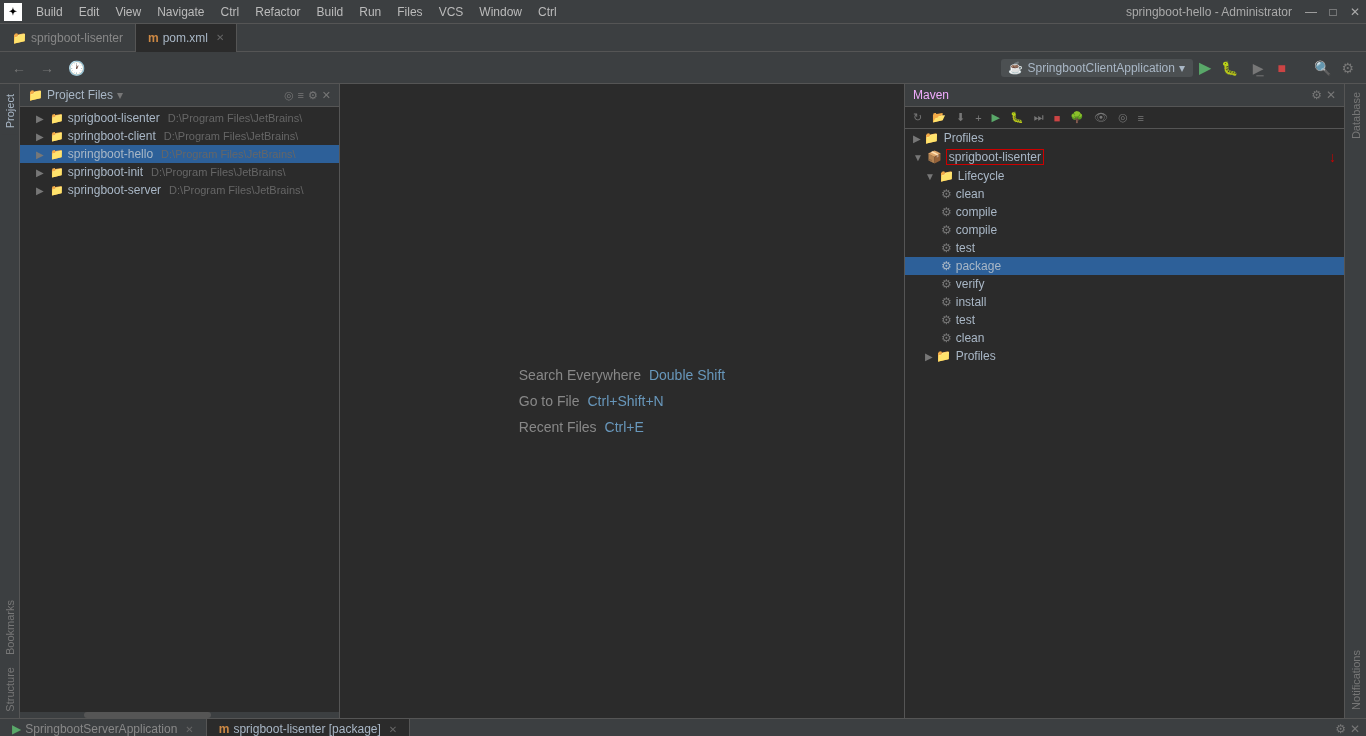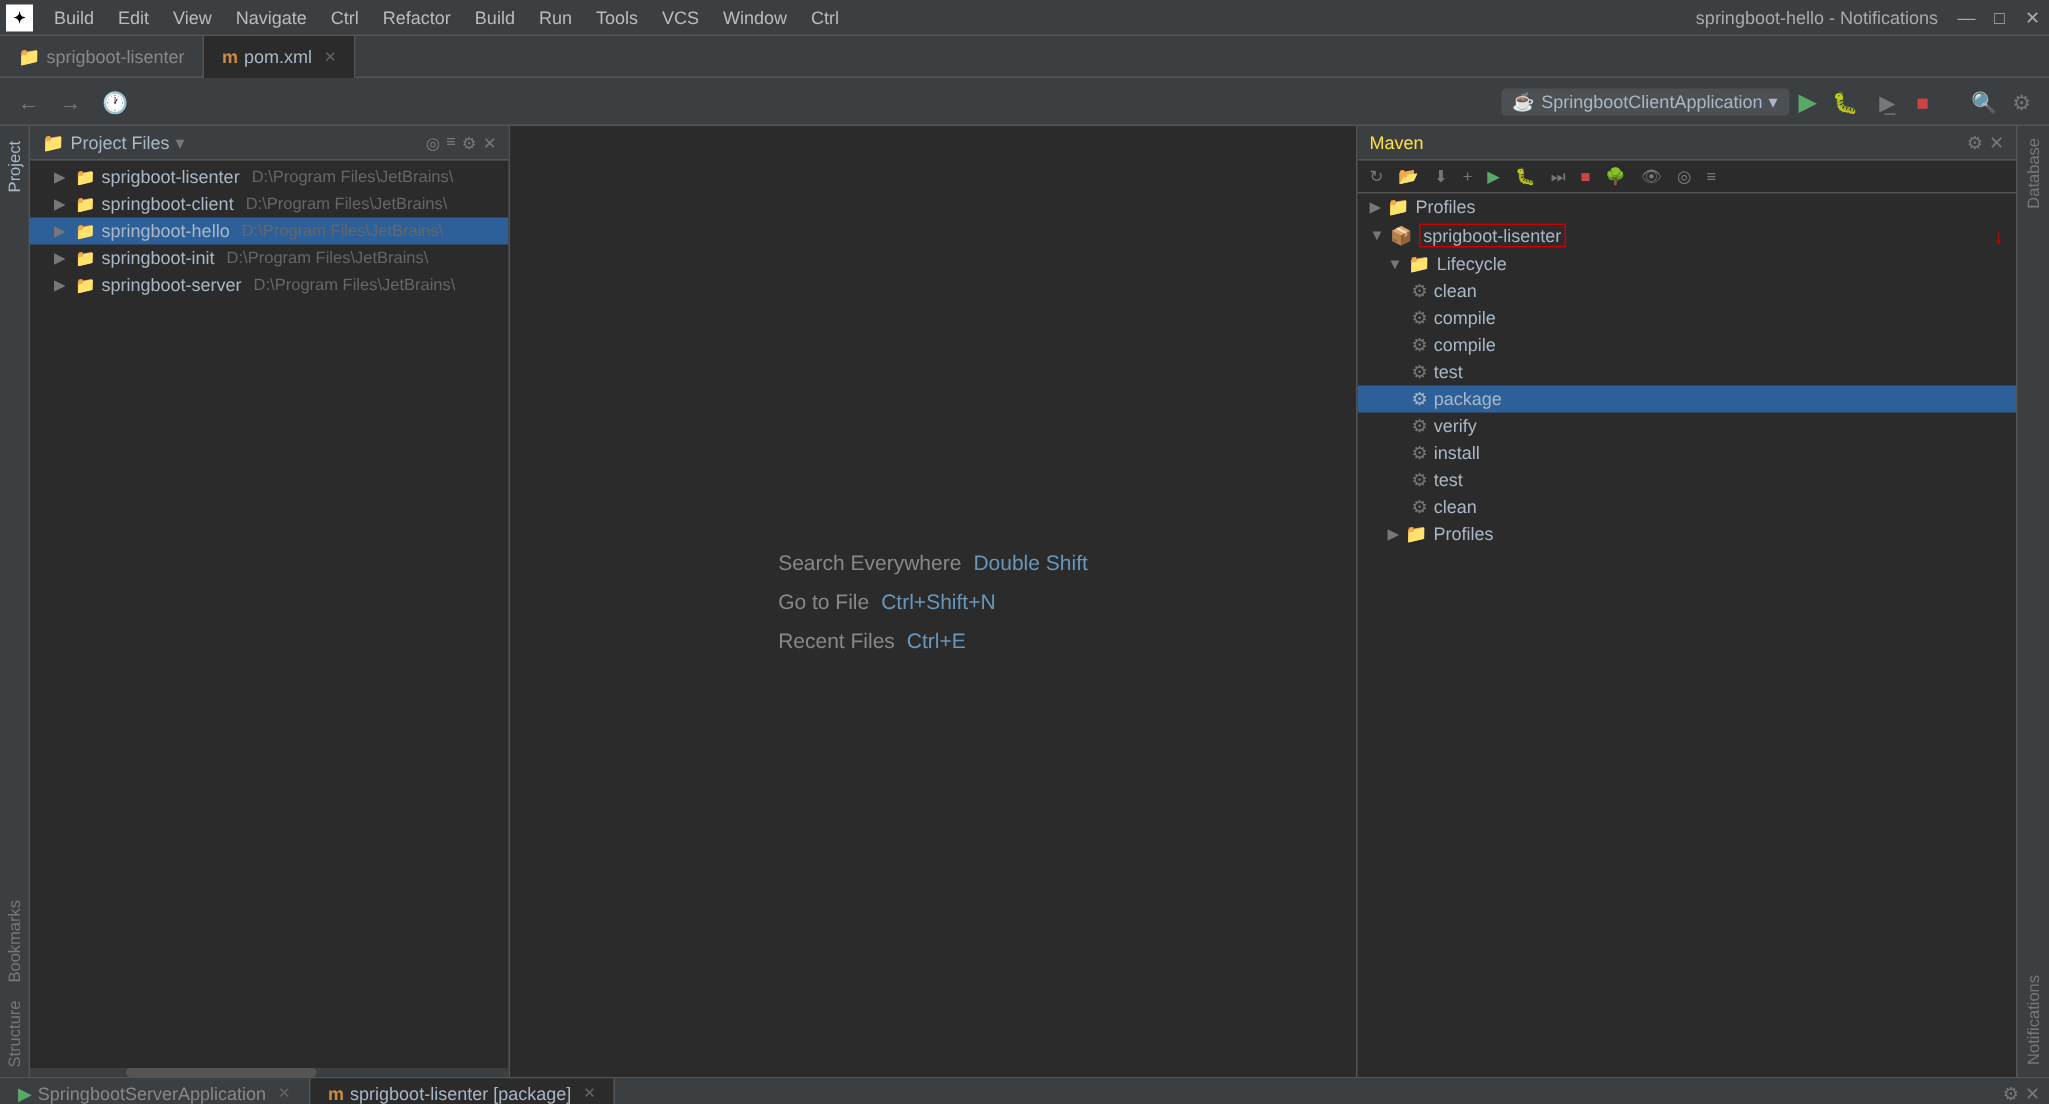--- a/index.html
+++ b/index.html
@@ -43,21 +43,21 @@
 
     
     .editor-area { flex: 1; background: #2b2b2b; display: flex; flex-direction: column; align-items: center; justify-content: center; }
     .search-tips { text-align: right; }
     .search-tip-row { display: flex; align-items: center; gap: 8px; margin: 10px 0; font-size: 14px; color: #888; }
     .shortcut-key { color: #6897bb; font-size: 14px; }
 
     
     .maven-panel { width: 440px; background: #2b2b2b; border-left: 1px solid #555; display: flex; flex-direction: column; }
     .maven-header { background: #3c3f41; padding: 4px 8px; display: flex; align-items: center; justify-content: space-between; border-bottom: 1px solid #555; }
-    .maven-title { font-size: 12px; color: #fde047; }
+    .maven-title { font-size: 12px; color: #f0abfc; }
     .maven-toolbar { display: flex; align-items: center; gap: 2px; padding: 2px 4px; border-bottom: 1px solid #555; flex-wrap: wrap; }
     .maven-btn { font-size: 11px; color: #777; padding: 2px 4px; cursor: pointer; }
     .maven-tree { flex: 1; overflow: auto; }
     .maven-item { padding: 2px 8px; cursor: pointer; display: flex; align-items: center; gap: 4px; }
     .maven-item.selected { background: #2d6099; }
     .maven-item-indent1 { padding-left: 20px; }
     .maven-item-indent2 { padding-left: 36px; }
     .maven-label { font-size: 12px; color: #a9b7c6; }
     .maven-highlight { border: 1px solid #cc0000; padding: 0 2px; }
 
@@ -93,25 +93,25 @@
 <div class="menu-bar">
   <div class="menu-bar-logo">✦</div>
   <div class="menu-item">Build</div>
   <div class="menu-item">Edit</div>
   <div class="menu-item">View</div>
   <div class="menu-item">Navigate</div>
   <div class="menu-item">Ctrl</div>
   <div class="menu-item">Refactor</div>
   <div class="menu-item">Build</div>
   <div class="menu-item">Run</div>
-  <div class="menu-item">Tools</div>
+  <div class="menu-item">Files</div>
   <div class="menu-item">VCS</div>
   <div class="menu-item">Window</div>
   <div class="menu-item">Ctrl</div>
-  <div class="menu-title">springboot-hello - Notifications</div>
+  <div class="menu-title">springboot-hello - Administrator</div>
   <div class="menu-win-btns">
     <div class="win-btn">—</div>
     <div class="win-btn">□</div>
     <div class="win-btn">✕</div>
   </div>
 </div>
 
 <div class="tab-bar">
   <div class="tab">
     <span>📁</span>

